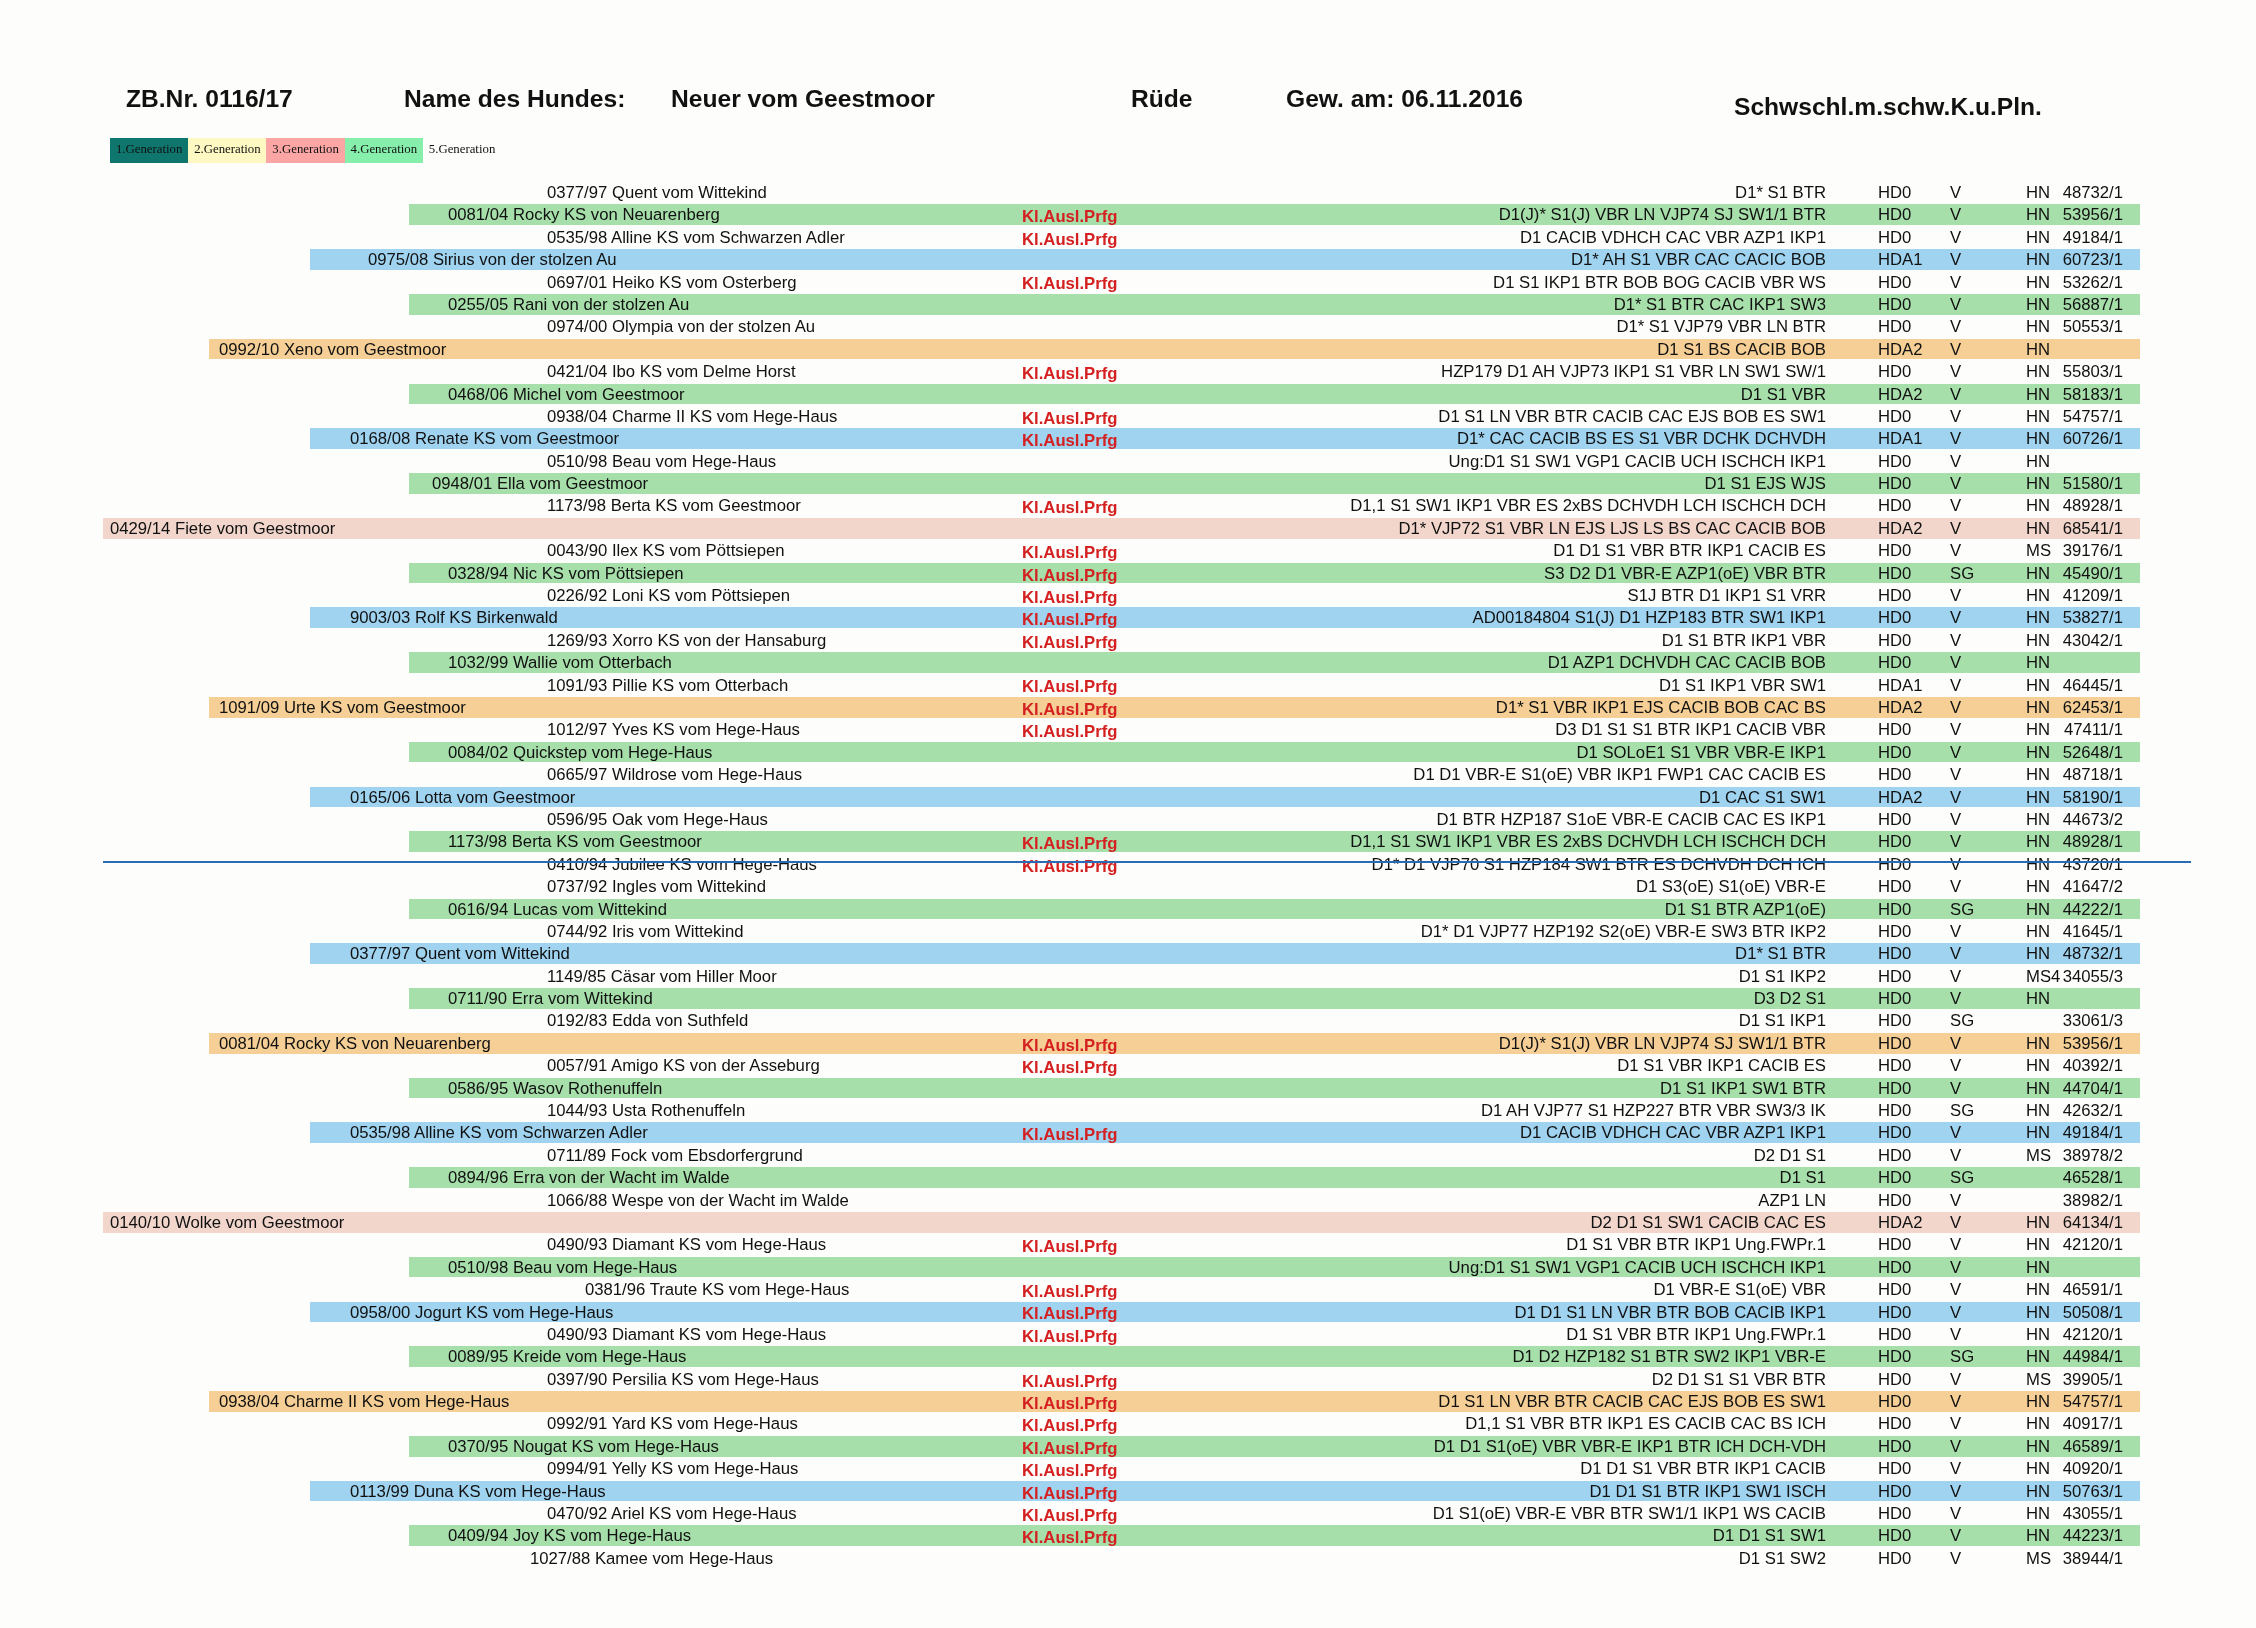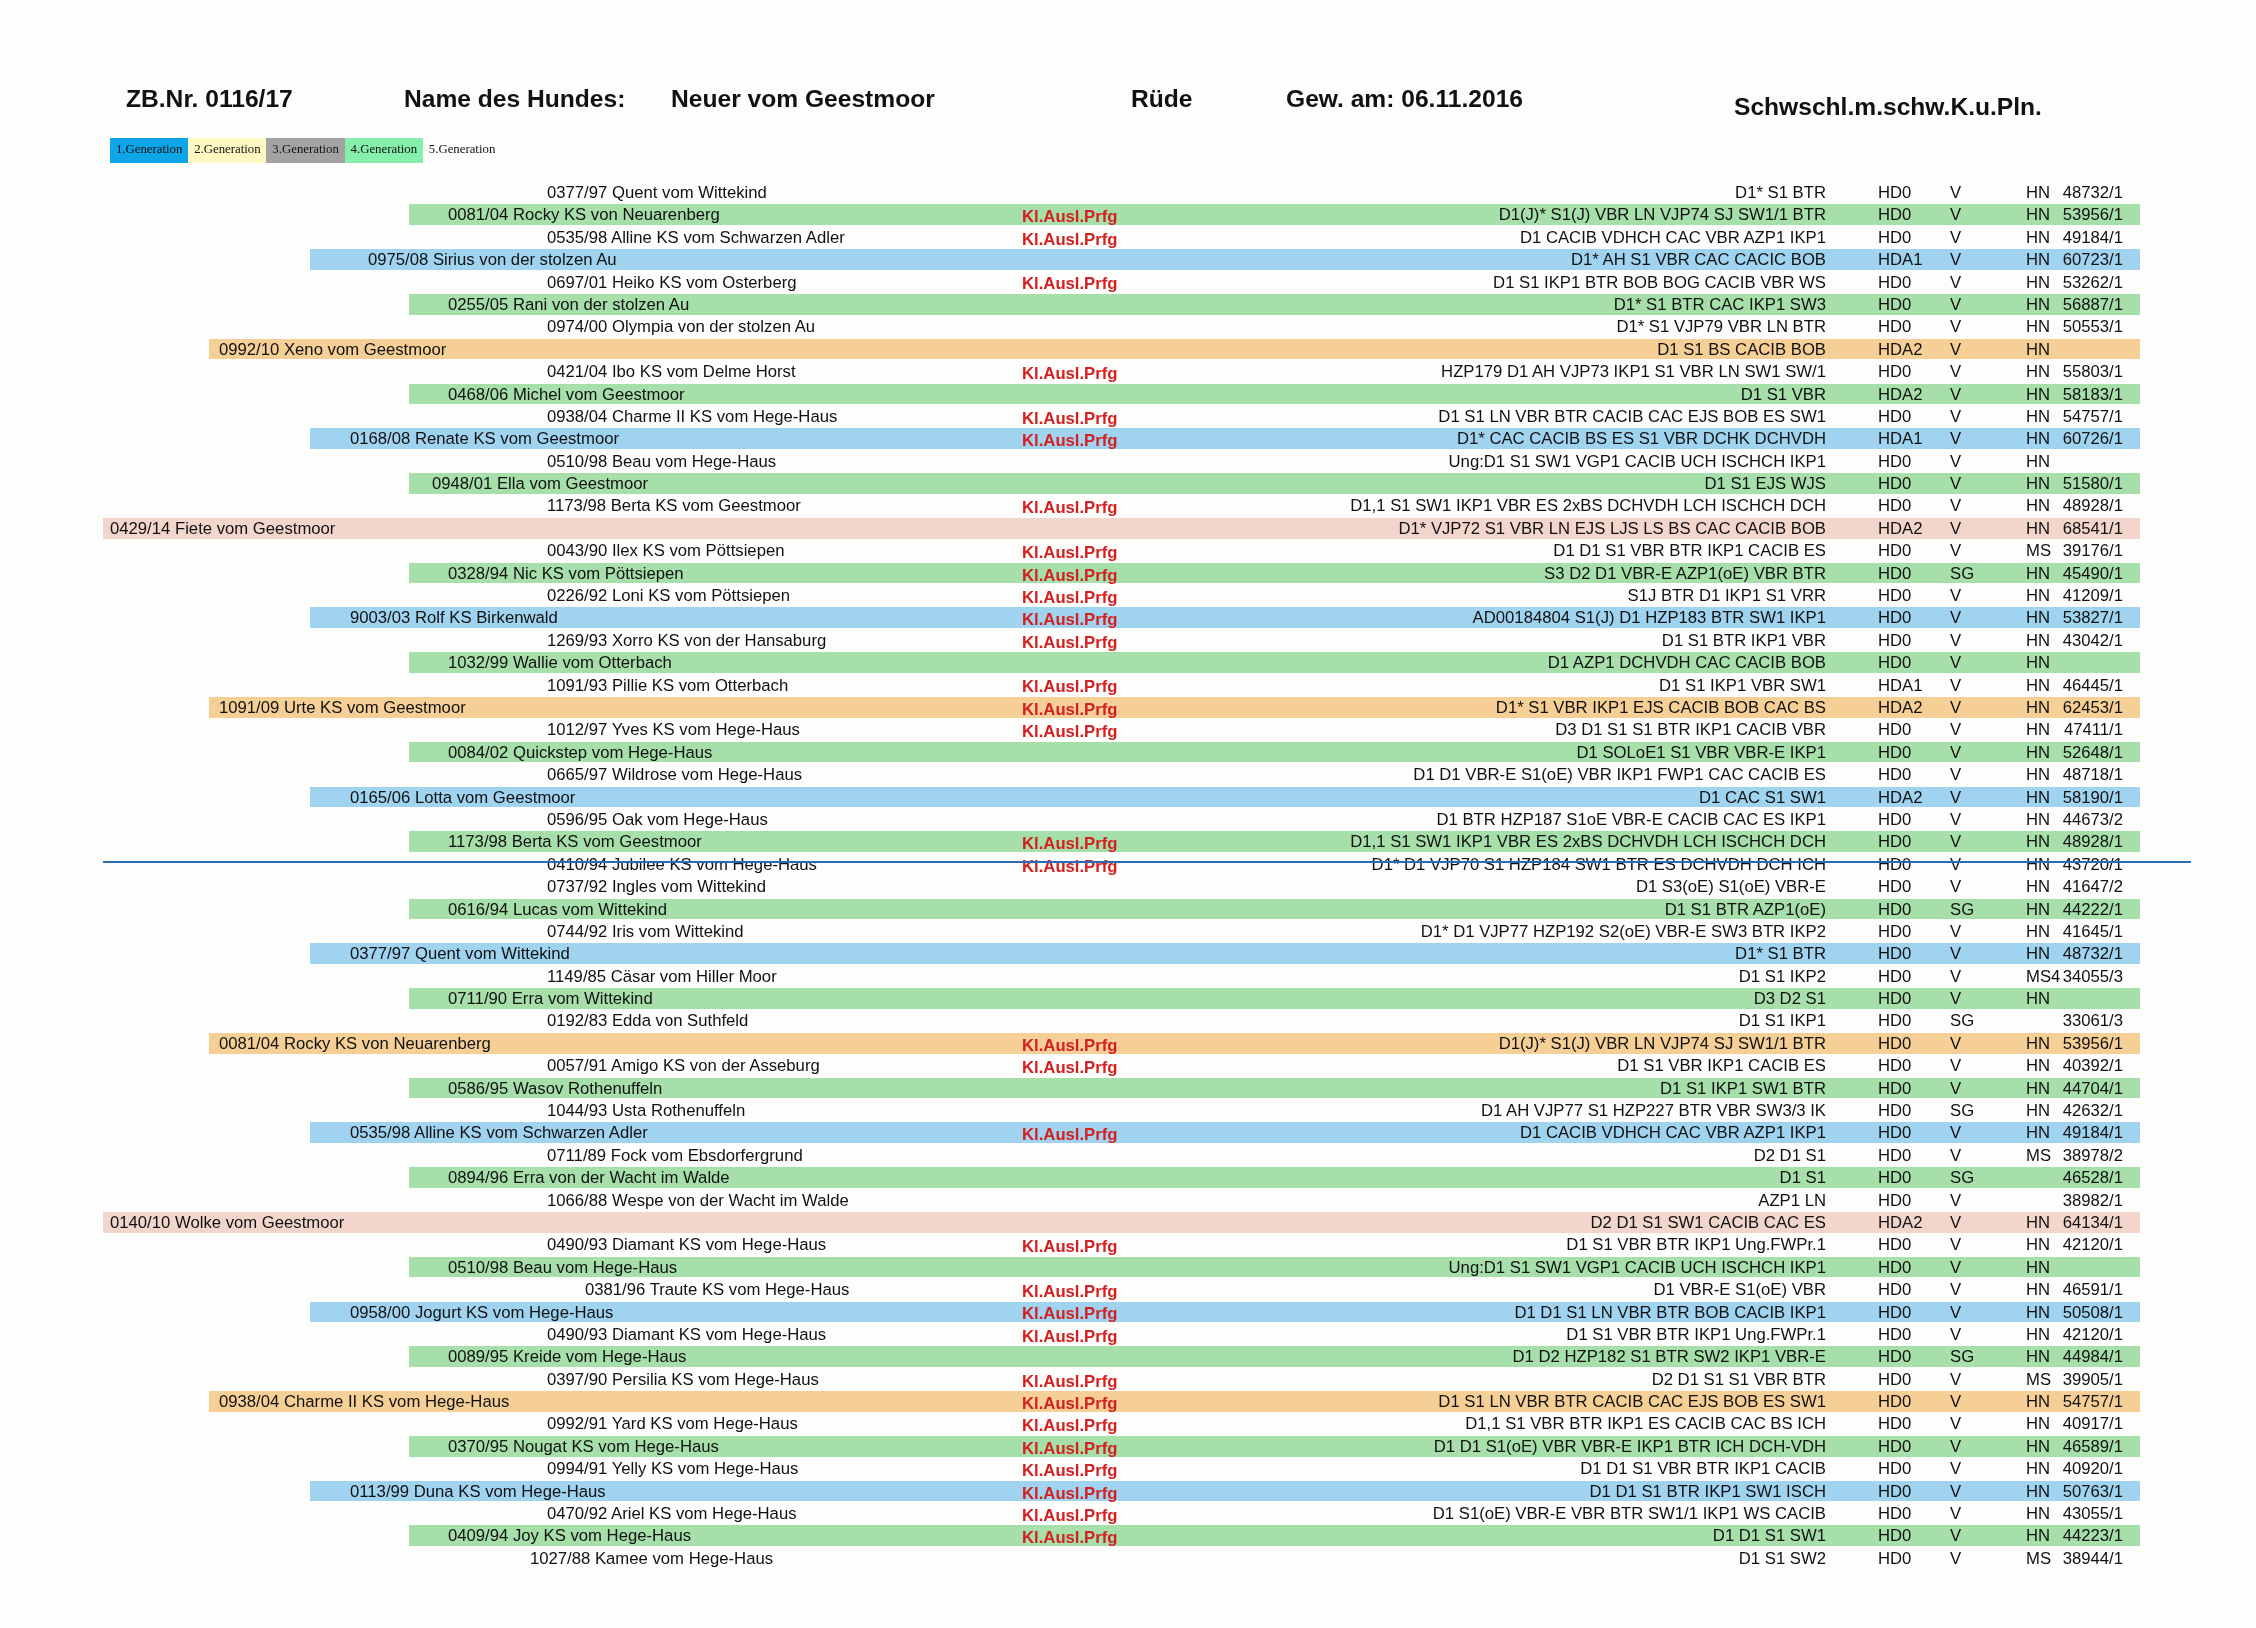--- a/index.html
+++ b/index.html
@@ -34,23 +34,23 @@
 <div>
   <div class="hdr" id="zb">ZB.Nr. 0116/17</div>
   <div class="hdr" id="namelbl">Name des Hundes:</div>
   <div class="hdr" id="dogname">Neuer vom Geestmoor</div>
   <div class="hdr" id="sex">Rüde</div>
   <div class="hdr" id="gew">Gew. am:  06.11.2016</div>
   <div class="hdr" id="color">Schwschl.m.schw.K.u.Pln.</div>
 </div>
 
 <div class="legend">
-  <span style="background: #0ea5e9;">1.Generation</span>
+  <span style="background: #0f766e;">1.Generation</span>
   <span style="background: #fef9c3;">2.Generation</span>
-  <span style="background: #a3a3a3; text-align: center;">3.Generation</span>
+  <span style="background: #fca5a5; text-align: center;">3.Generation</span>
   <span style="background: #86efac;">4.Generation</span>
   <span>5.Generation</span>
 </div>
 
 <div class="rows" id="rows">
     <div class="row">
       <span class="nm" style="left: 547px;">0377/97 Quent vom Wittekind</span>
       <span class="kl"></span>
       <span class="ti">D1* S1 BTR</span>
       <span class="hd">HD0</span>

